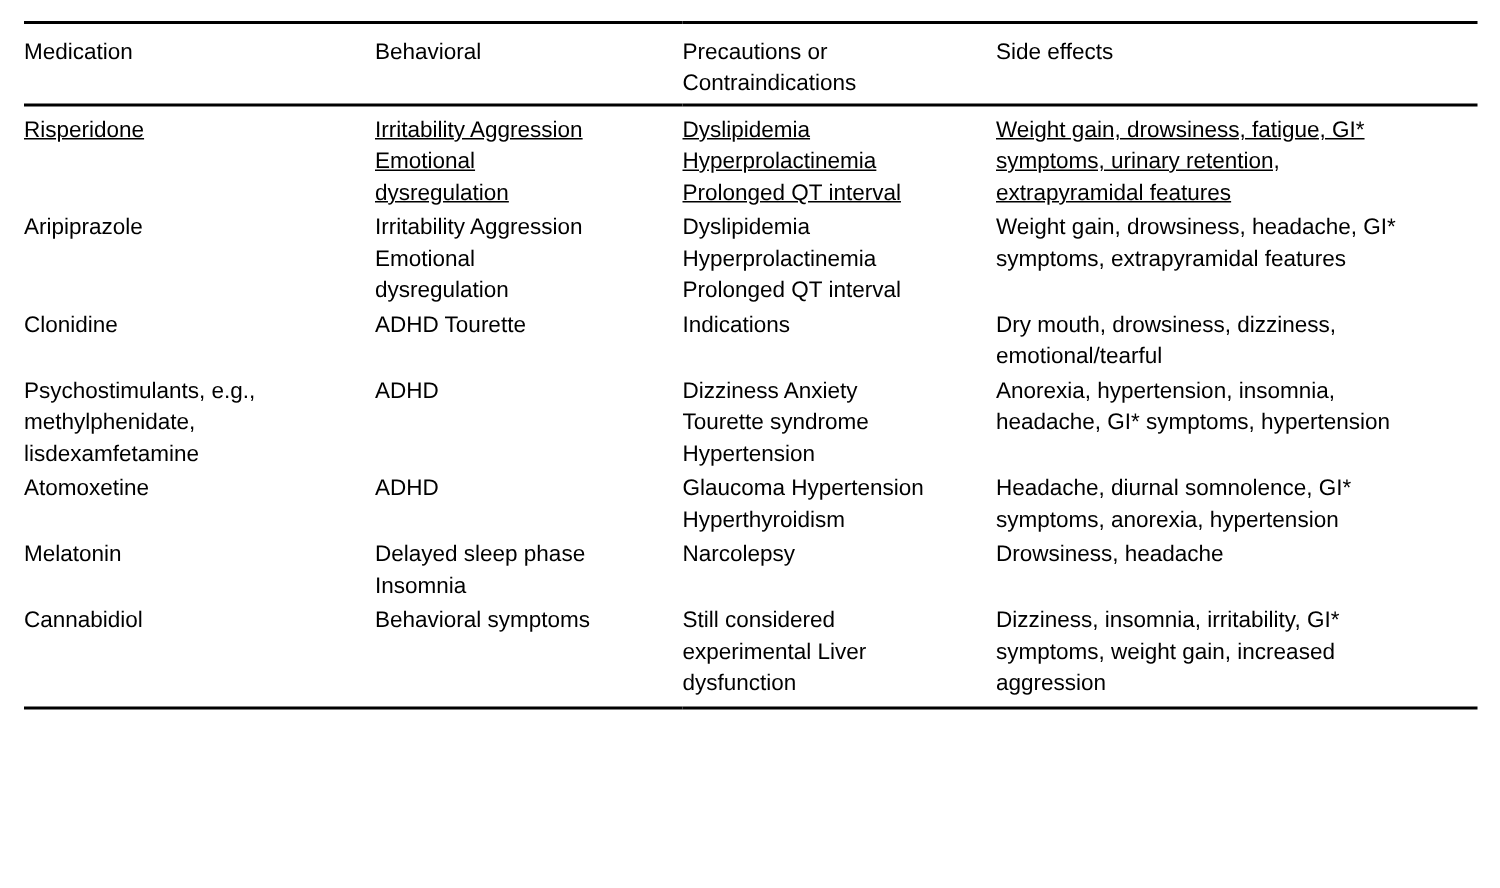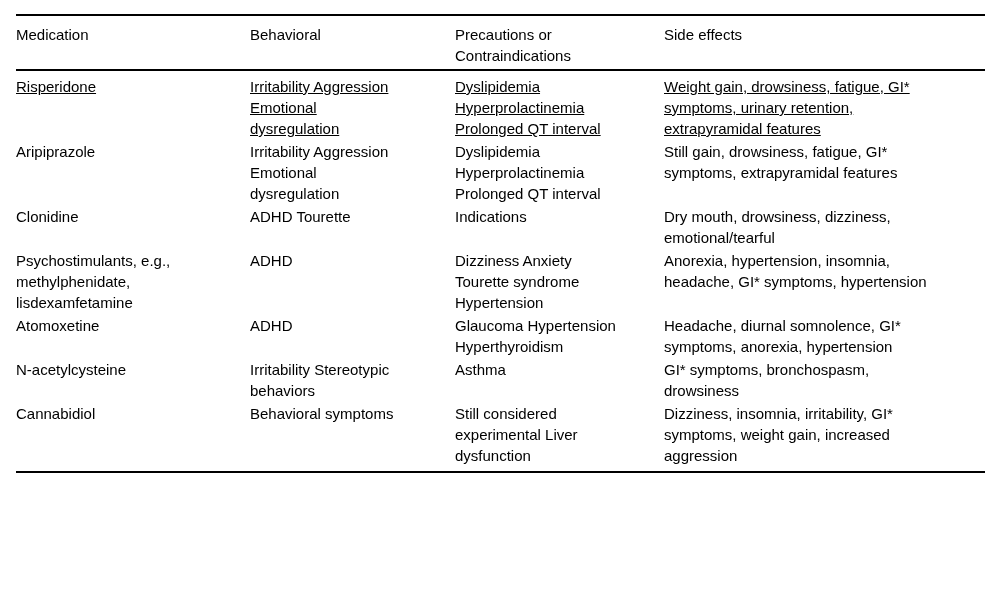--- a/index.html
+++ b/index.html
@@ -96,21 +96,21 @@
           <td class="colpad">
             <span class="cw c1">Aripiprazole</span>
           </td>
           <td>
             <span class="cw c2">Irritability Aggression Emotional dysregulation</span>
           </td>
           <td>
             <span class="cw c3">Dyslipidemia Hyperprolactinemia Prolonged QT interval</span>
           </td>
           <td>
-            <span class="cw c4">Still gain, drowsiness, fatigue, GI* symptoms, extrapyramidal features</span>
+            <span class="cw c4">Weight gain, drowsiness, headache, GI* symptoms, extrapyramidal features</span>
           </td>
         </tr>
         <tr>
           <td class="colpad">
             <span class="cw c1">Clonidine</span>
           </td>
           <td>
             <span class="cw c2">ADHD Tourette</span>
           </td>
           <td>
@@ -143,30 +143,30 @@
           </td>
           <td>
             <span class="cw c3">Glaucoma Hypertension Hyperthyroidism</span>
           </td>
           <td>
             <span class="cw c4">Headache, diurnal somnolence, GI* symptoms, anorexia, hypertension</span>
           </td>
         </tr>
         <tr>
           <td class="colpad">
-            <span class="cw c1">N-acetylcysteine</span>
+            <span class="cw c1">Melatonin</span>
           </td>
           <td>
-            <span class="cw c2">Irritability Stereotypic behaviors</span>
+            <span class="cw c2">Delayed sleep phase Insomnia</span>
           </td>
           <td>
-            <span class="cw c3">Asthma</span>
+            <span class="cw c3">Narcolepsy</span>
           </td>
           <td>
-            <span class="cw c4">GI* symptoms, bronchospasm, drowsiness</span>
+            <span class="cw c4">Drowsiness, headache</span>
           </td>
         </tr>
         <tr>
           <td class="colpad">
             <span class="cw c1">Cannabidiol</span>
           </td>
           <td>
             <span class="cw c2">Behavioral symptoms</span>
           </td>
           <td>

